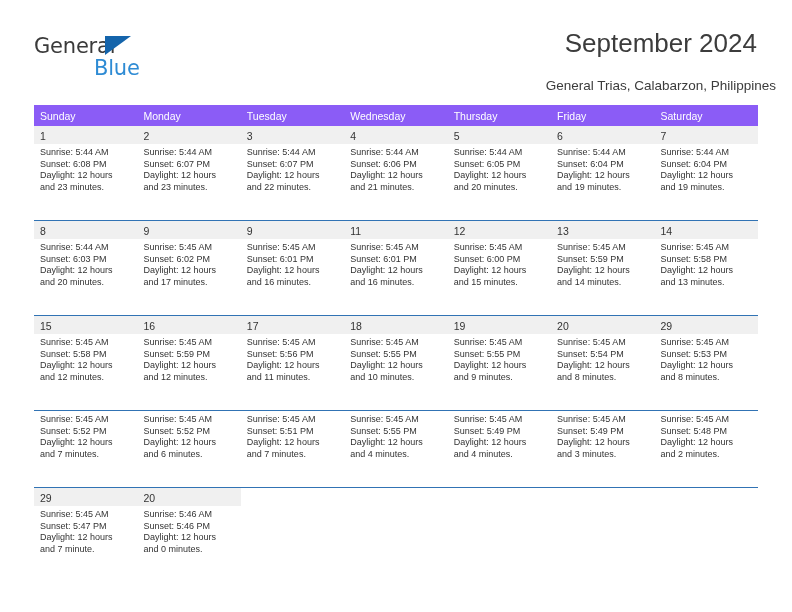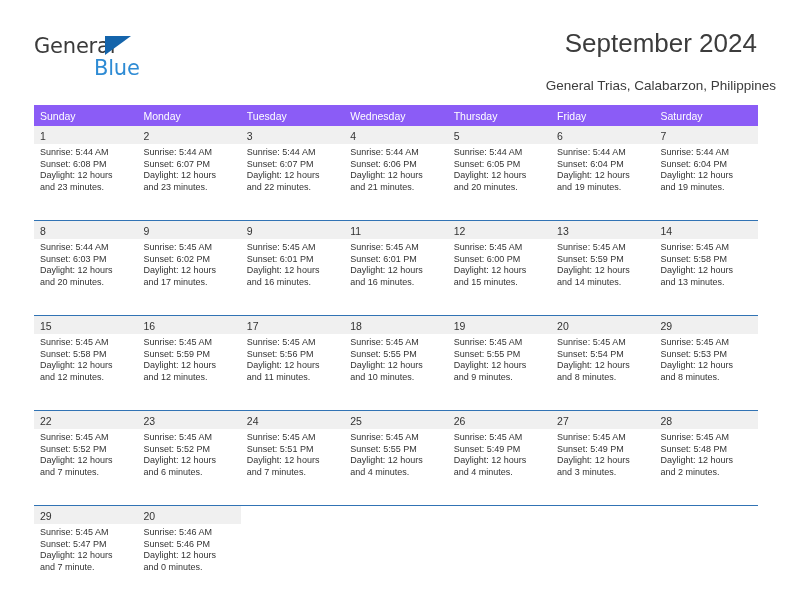--- a/index.html
+++ b/index.html
@@ -356,29 +356,20 @@
             <span class="detail-line">Sunset: 5:53 PM</span>
             <span class="detail-line">Daylight: 12 hours</span>
             <span class="detail-line">and 8 minutes.</span>
           </td>
         </tr>
         <tr class="sep-row">
           <td colspan="7">
             <span class="rule"></span>
           </td>
         </tr>
-        <tr class="daynum-row">
-          <td>22</td>
-          <td>23</td>
-          <td>24</td>
-          <td>25</td>
-          <td>26</td>
-          <td>27</td>
-          <td>28</td>
-        </tr>
         <tr class="detail-row">
           <td>
             <span class="detail-line">Sunrise: 5:45 AM</span>
             <span class="detail-line">Sunset: 5:52 PM</span>
             <span class="detail-line">Daylight: 12 hours</span>
             <span class="detail-line">and 7 minutes.</span>
           </td>
           <td>
             <span class="detail-line">Sunrise: 5:45 AM</span>
             <span class="detail-line">Sunset: 5:52 PM</span>

